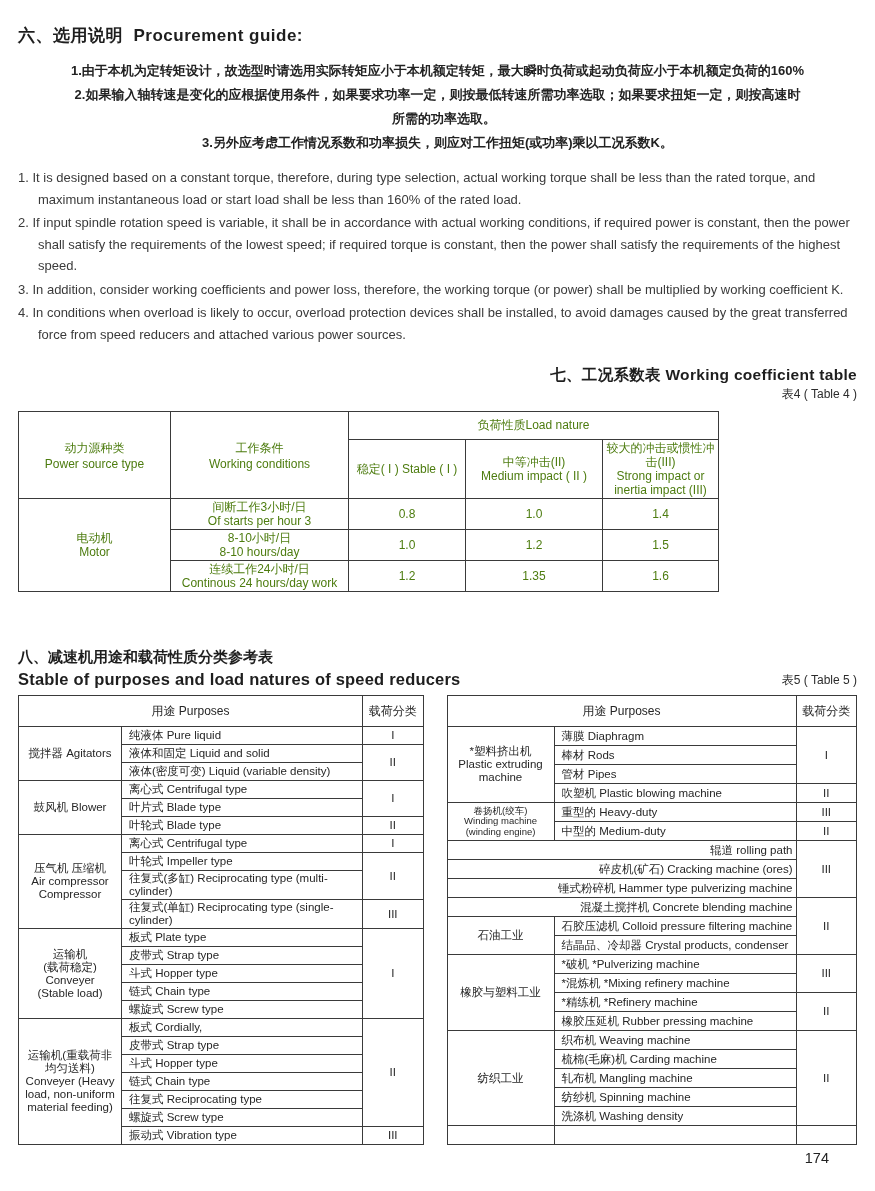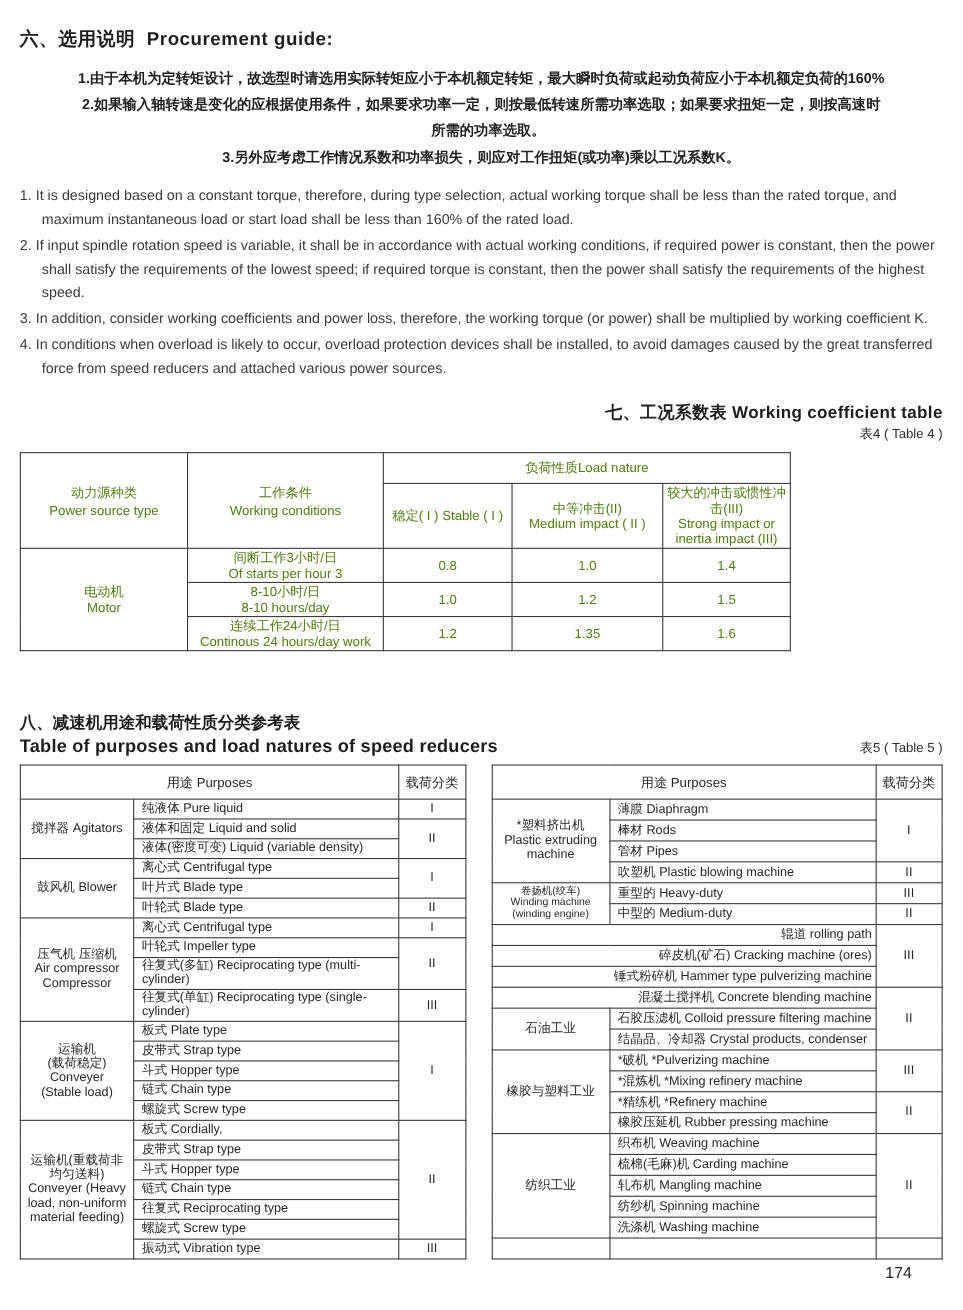--- a/index.html
+++ b/index.html
@@ -127,21 +127,21 @@
           <td class="">1.2</td>
           <td class="">1.35</td>
           <td class="">1.6</td>
         </tr>
       </tbody>
   </table>
 
   <div class="sec8-head">
     <div class="sec8-cn">八、减速机用途和载荷性质分类参考表</div>
     <div class="sec8-row">
-      <div class="sec8-en">Table of purposes and load natures of speed reducers</div>
+      <div class="sec8-en">Stable of purposes and load natures of speed reducers</div>
       <div class="tref">表5 ( Table 5 )</div>
     </div>
   </div>
 
   <div class="t5-wrap">
     <table id="t5l" class="t5">
       <colgroup>
           <col style="width:103px">
           <col style="width:241px">
           <col>
@@ -330,21 +330,21 @@
           <tr>
             <td class="it">梳棉(毛麻)机 Carding machine</td>
           </tr>
           <tr>
             <td class="it">轧布机 Mangling machine</td>
           </tr>
           <tr>
             <td class="it">纺纱机 Spinning machine</td>
           </tr>
           <tr>
-            <td class="it">洗涤机 Washing machine</td>
+            <td class="it">洗涤机 Washing density</td>
           </tr>
           <tr>
             <td class="g"></td>
             <td class="it"></td>
             <td class="ld"></td>
           </tr>
         </tbody>
     </table>
   </div>
 

